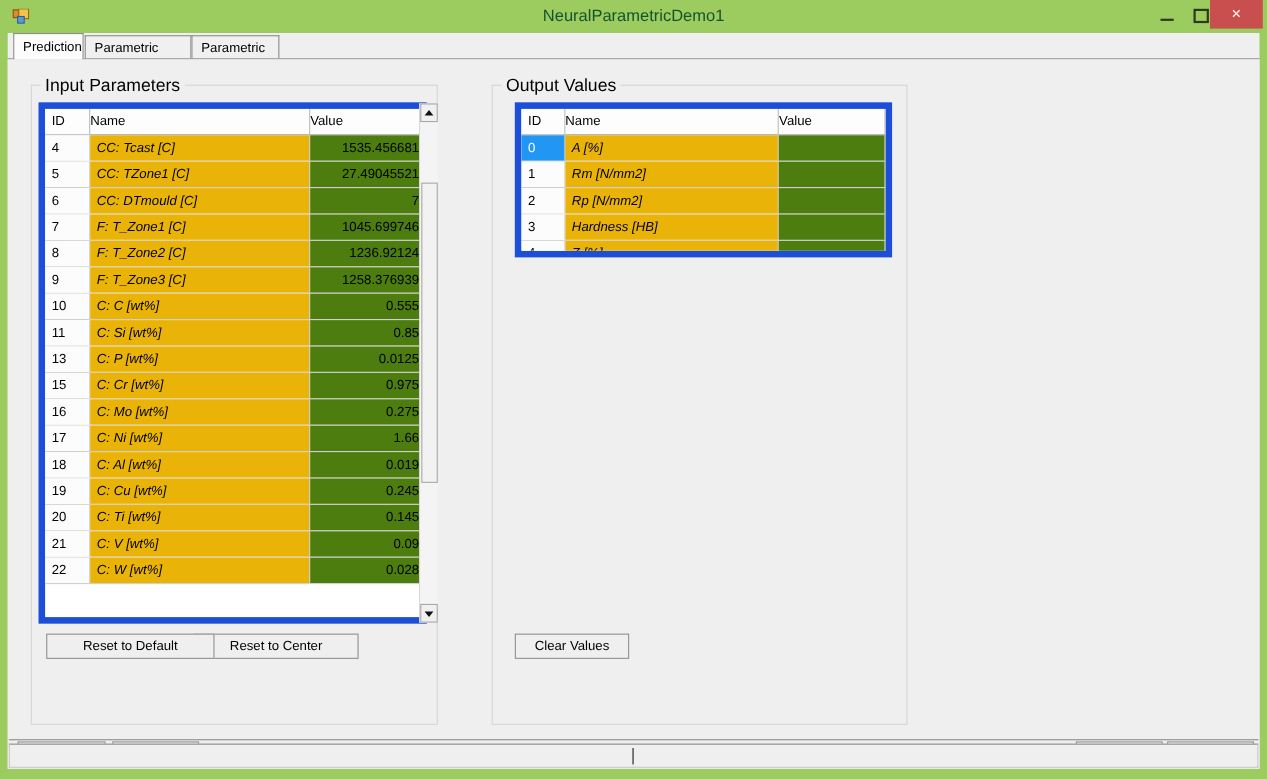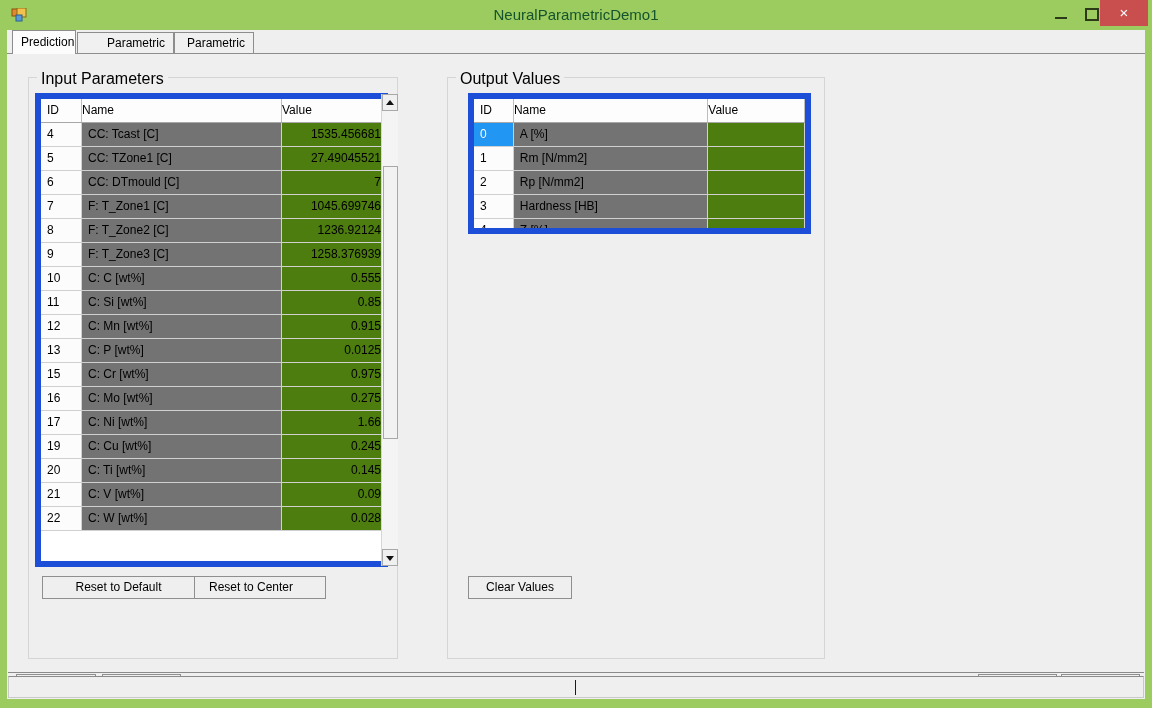--- a/index.html
+++ b/index.html
@@ -115,21 +115,21 @@
   .tab {
     position: absolute;
     top: 2px;
     height: 21px;
     box-sizing: border-box;
     background: #f0f0f0;
     border: 1px solid #8d8d8d;
     border-bottom: none;
     font-size: 12px;
     line-height: 20px;
-    text-align: right;
+    text-align: left;
     color: #000;
     font-family: "Liberation Sans", sans-serif;
     padding: 0 8px;
     cursor: default;
   }
   .tab.active {
     top: 0px;
     height: 24px;
     line-height: 22px;
     background: #fcfcfc;
@@ -193,21 +193,21 @@
     line-height: 23px;
     font-size: 12px;
     font-family: "Liberation Sans", sans-serif;
     color: #000;
     overflow: hidden;
     white-space: nowrap;
     border-right: 1px solid #d0d0d0;
   }
   .grid-row.header .cell { border-right: 1px solid #bdbdbd; }
   .cell.id   { width: 41px; padding-left: 6px; background: #fcfcfc; }
-  .cell.name { padding-left: 6px; background: #737373; }
+  .cell.name { padding-left: 6px; background: #eab308; font-style: italic; }
   .cell.value{ text-align: right; padding-right: 0; background: #4d7c0f; }
   .grid-row.header .cell.id,
   .grid-row.header .cell.name,
   .grid-row.header .cell.value {
     background: #fdfdfd;
     text-align: left;
     padding-left: 6px;
     padding-right: 0;
   }
   .cell.id.selected {
@@ -399,43 +399,43 @@
               <div class="cell id">10</div>
               <div class="cell name in-name">C: C [wt%]</div>
               <div class="cell value in-value">0.555</div>
             </div>
             <div class="grid-row">
               <div class="cell id">11</div>
               <div class="cell name in-name">C: Si [wt%]</div>
               <div class="cell value in-value">0.85</div>
             </div>
             <div class="grid-row">
-              <div class="cell id">12</div>
-              <div class="cell name in-name">C: Mn [wt%]</div>
-              <div class="cell value in-value">0.915</div>
-            </div>
-            <div class="grid-row">
               <div class="cell id">13</div>
               <div class="cell name in-name">C: P [wt%]</div>
               <div class="cell value in-value">0.0125</div>
             </div>
             <div class="grid-row">
               <div class="cell id">15</div>
               <div class="cell name in-name">C: Cr [wt%]</div>
               <div class="cell value in-value">0.975</div>
             </div>
             <div class="grid-row">
               <div class="cell id">16</div>
               <div class="cell name in-name">C: Mo [wt%]</div>
               <div class="cell value in-value">0.275</div>
             </div>
             <div class="grid-row">
               <div class="cell id">17</div>
               <div class="cell name in-name">C: Ni [wt%]</div>
               <div class="cell value in-value">1.66</div>
+            </div>
+            <div class="grid-row">
+              <div class="cell id">18</div>
+              <div class="cell name in-name">C: Al [wt%]</div>
+              <div class="cell value in-value">0.019</div>
             </div>
             <div class="grid-row">
               <div class="cell id">19</div>
               <div class="cell name in-name">C: Cu [wt%]</div>
               <div class="cell value in-value">0.245</div>
             </div>
             <div class="grid-row">
               <div class="cell id">20</div>
               <div class="cell name in-name">C: Ti [wt%]</div>
               <div class="cell value in-value">0.145</div>

